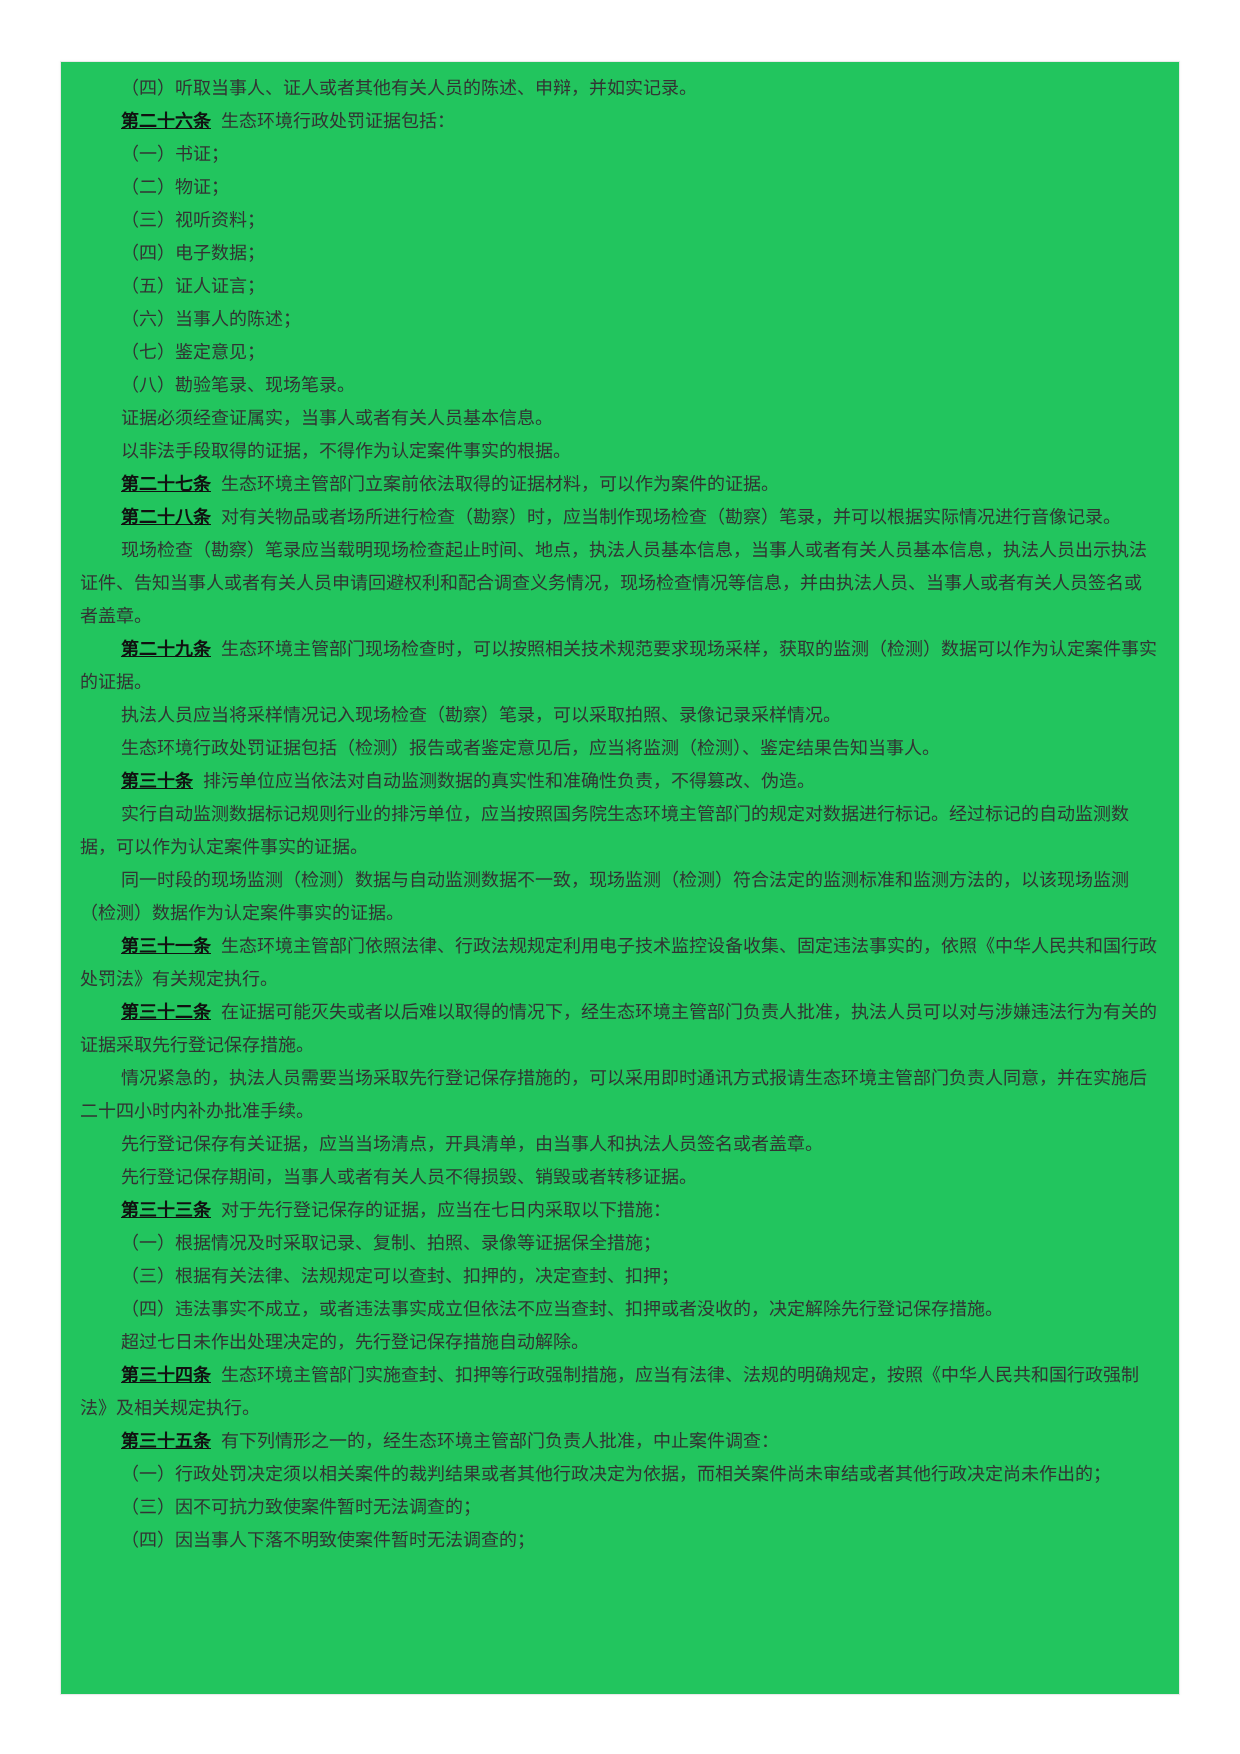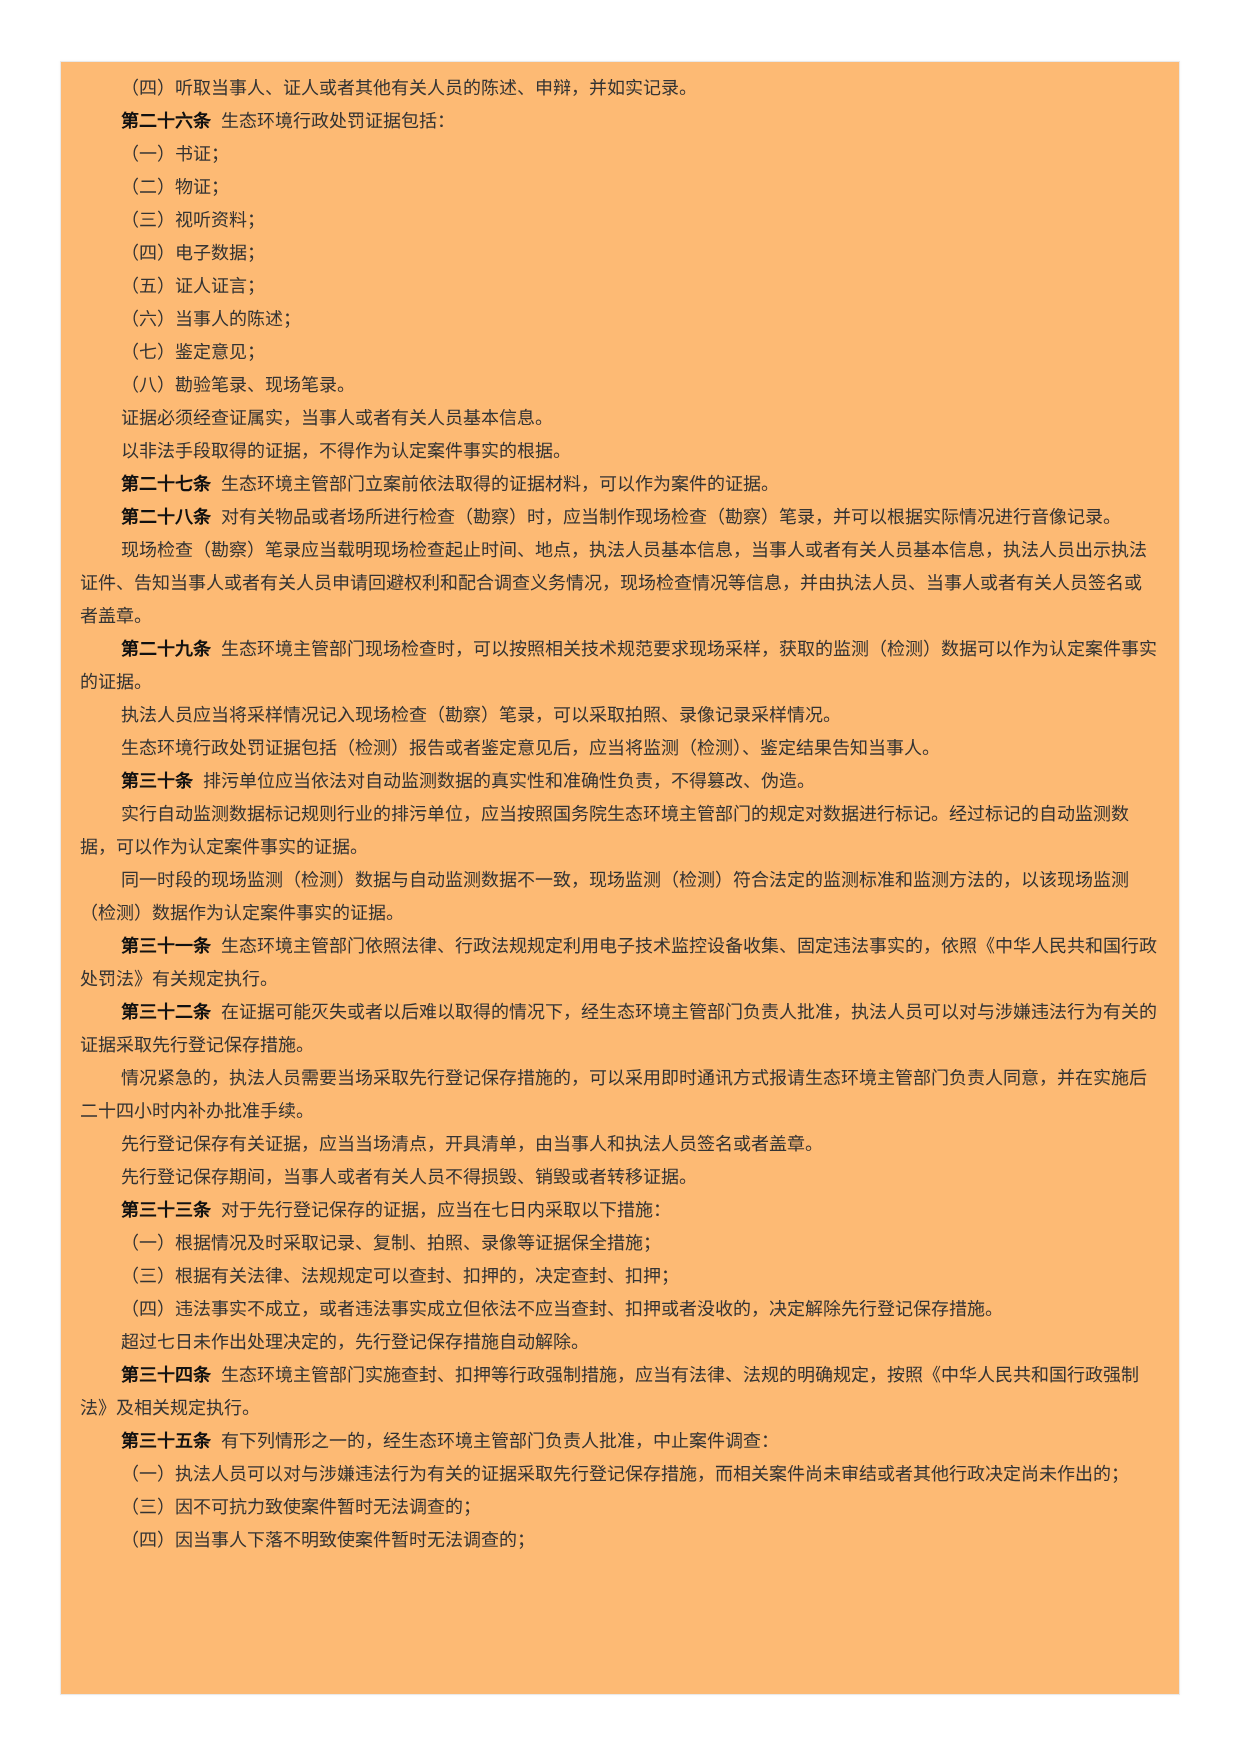--- a/index.html
+++ b/index.html
@@ -6,40 +6,41 @@
     margin: 0;
     padding: 0;
     background: #ffffff;
     font-family: "Liberation Sans", "DejaVu Sans", sans-serif;
   }
   .page {
     box-sizing: border-box;
     width: 1120px;
     min-height: 1634px;
     margin: 61px auto 59px auto;
-    background: #fdba74;
+    background: #22c55e;
     border: 1px solid #e9e9e9;
     box-shadow: 0 0 3px rgba(0,0,0,0.04);
   }
   .page-inner {
     padding: 10px 20px 14px 19px;
   }
   p.para {
     margin: 0;
     font-size: 18px;
     line-height: 33px;
     color: #333333;
     text-indent: 41px;
     text-align: left;
     word-break: break-word;
   }
   p.para b.head {
     font-weight: 700;
     color: #111111;
     margin-right: 10px;
+    text-decoration: underline;
   }
 </style>
 </head>
 <body>
 
 <div class="page">
   <div class="page-inner" id="doc-body">
       <p class="para"><span>（四）听取当事人、证人或者其他有关人员的陈述、申辩，并如实记录。</span></p>
       <p class="para"><b class="head">第二十六条</b><span>生态环境行政处罚证据包括：</span></p>
       <p class="para"><span>（一）书证；</span></p>
@@ -66,17 +67,17 @@
       <p class="para"><span>情况紧急的，执法人员需要当场采取先行登记保存措施的，可以采用即时通讯方式报请生态环境主管部门负责人同意，并在实施后二十四小时内补办批准手续。</span></p>
       <p class="para"><span>先行登记保存有关证据，应当当场清点，开具清单，由当事人和执法人员签名或者盖章。</span></p>
       <p class="para"><span>先行登记保存期间，当事人或者有关人员不得损毁、销毁或者转移证据。</span></p>
       <p class="para"><b class="head">第三十三条</b><span>对于先行登记保存的证据，应当在七日内采取以下措施：</span></p>
       <p class="para"><span>（一）根据情况及时采取记录、复制、拍照、录像等证据保全措施；</span></p>
       <p class="para"><span>（三）根据有关法律、法规规定可以查封、扣押的，决定查封、扣押；</span></p>
       <p class="para"><span>（四）违法事实不成立，或者违法事实成立但依法不应当查封、扣押或者没收的，决定解除先行登记保存措施。</span></p>
       <p class="para"><span>超过七日未作出处理决定的，先行登记保存措施自动解除。</span></p>
       <p class="para"><b class="head">第三十四条</b><span>生态环境主管部门实施查封、扣押等行政强制措施，应当有法律、法规的明确规定，按照《中华人民共和国行政强制法》及相关规定执行。</span></p>
       <p class="para"><b class="head">第三十五条</b><span>有下列情形之一的，经生态环境主管部门负责人批准，中止案件调查：</span></p>
-      <p class="para"><span>（一）执法人员可以对与涉嫌违法行为有关的证据采取先行登记保存措施，而相关案件尚未审结或者其他行政决定尚未作出的；</span></p>
+      <p class="para"><span>（一）行政处罚决定须以相关案件的裁判结果或者其他行政决定为依据，而相关案件尚未审结或者其他行政决定尚未作出的；</span></p>
       <p class="para"><span>（三）因不可抗力致使案件暂时无法调查的；</span></p>
       <p class="para"><span>（四）因当事人下落不明致使案件暂时无法调查的；</span></p>
     </div>
 </div>
 
 </body></html>

